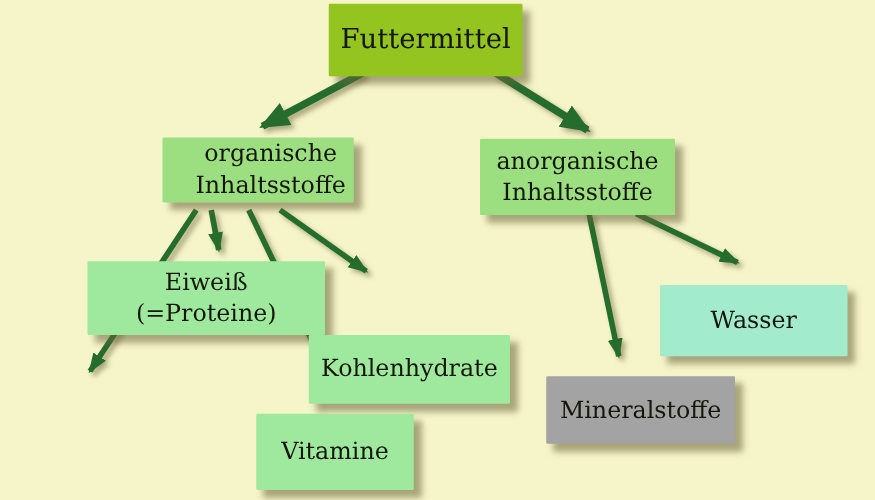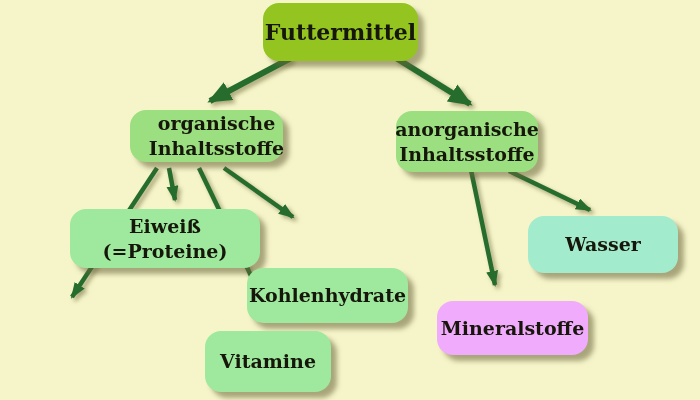--- a/index.html
+++ b/index.html
@@ -30,36 +30,36 @@
   .edges path.shaft {
     stroke: var(--arrow-color);
     fill: none;
   }
   .edges .thick { stroke-width: 6px; }
   .edges .thin  { stroke-width: 4.5px; }
   marker path { fill: var(--arrow-color); }
   .node {
     position: absolute;
     z-index: 2;
-    border-radius: 16px;
+    border-radius: 1px;
     box-shadow: 6px 6px 5px rgba(105,100,60,0.55);
     display: flex;
     align-items: center;
     justify-content: center;
     text-align: center;
-    font-weight: bold;
+    font-weight: normal;
     color: var(--text-color);
     font-size: 19px;
     line-height: 1.3;
     white-space: pre-line;
   }
   
   .n-futtermittel  { left:263px; top:3px;   width:155px; height:58px; font-size:22px; }
   .n-organische    { left:130px; top:110px; width:153px; height:52px;padding-left:20px; }
-  .n-anorganische  { left:396px; top:111px; width:142px; height:61px; }
+  .n-anorganische  { left:384px; top:111px; width:156px; height:61px; }
   .n-eiweiss       { left:70px;  top:209px; width:190px; height:59px; }
   .n-kohlenhydrate { left:247px; top:238px; width:161px; height:55px; }
   .n-fett          { left:17px;  top:307px; width:150px; height:58px; }
   .n-vitamine      { left:205px; top:331px; width:126px; height:61px; }
   .n-wasser        { left:528px; top:216px; width:150px; height:57px; }
   .n-mineralstoffe { left:437px; top:301px; width:151px; height:54px; }
 </style>
 </head>
 <body>
 
@@ -93,17 +93,17 @@
 Inhaltsstoffe</div>
 
   <div class="node n-eiweiss" style="background-color: rgb(158, 233, 158);">Eiweiß
 (=Proteine)</div>
 
   <div class="node n-kohlenhydrate" style="background-color: rgb(158, 233, 158); margin-top: 30px;">Kohlenhydrate</div>
 
 
   <div class="node n-vitamine" style="background-color: rgb(158, 233, 158);">Vitamine</div>
 
-  <div class="node n-wasser" style="background-color: rgb(163, 235, 205);">Wasser</div>
+  <div class="node n-wasser" style="background-color: rgb(163, 235, 205); margin-top: 12px;">Wasser</div>
 
-  <div class="node n-mineralstoffe" style="background-color: #f0abfc;">Mineralstoffe</div>
+  <div class="node n-mineralstoffe" style="background-color: #a3a3a3;">Mineralstoffe</div>
 
 </div>
 
 </body></html>

